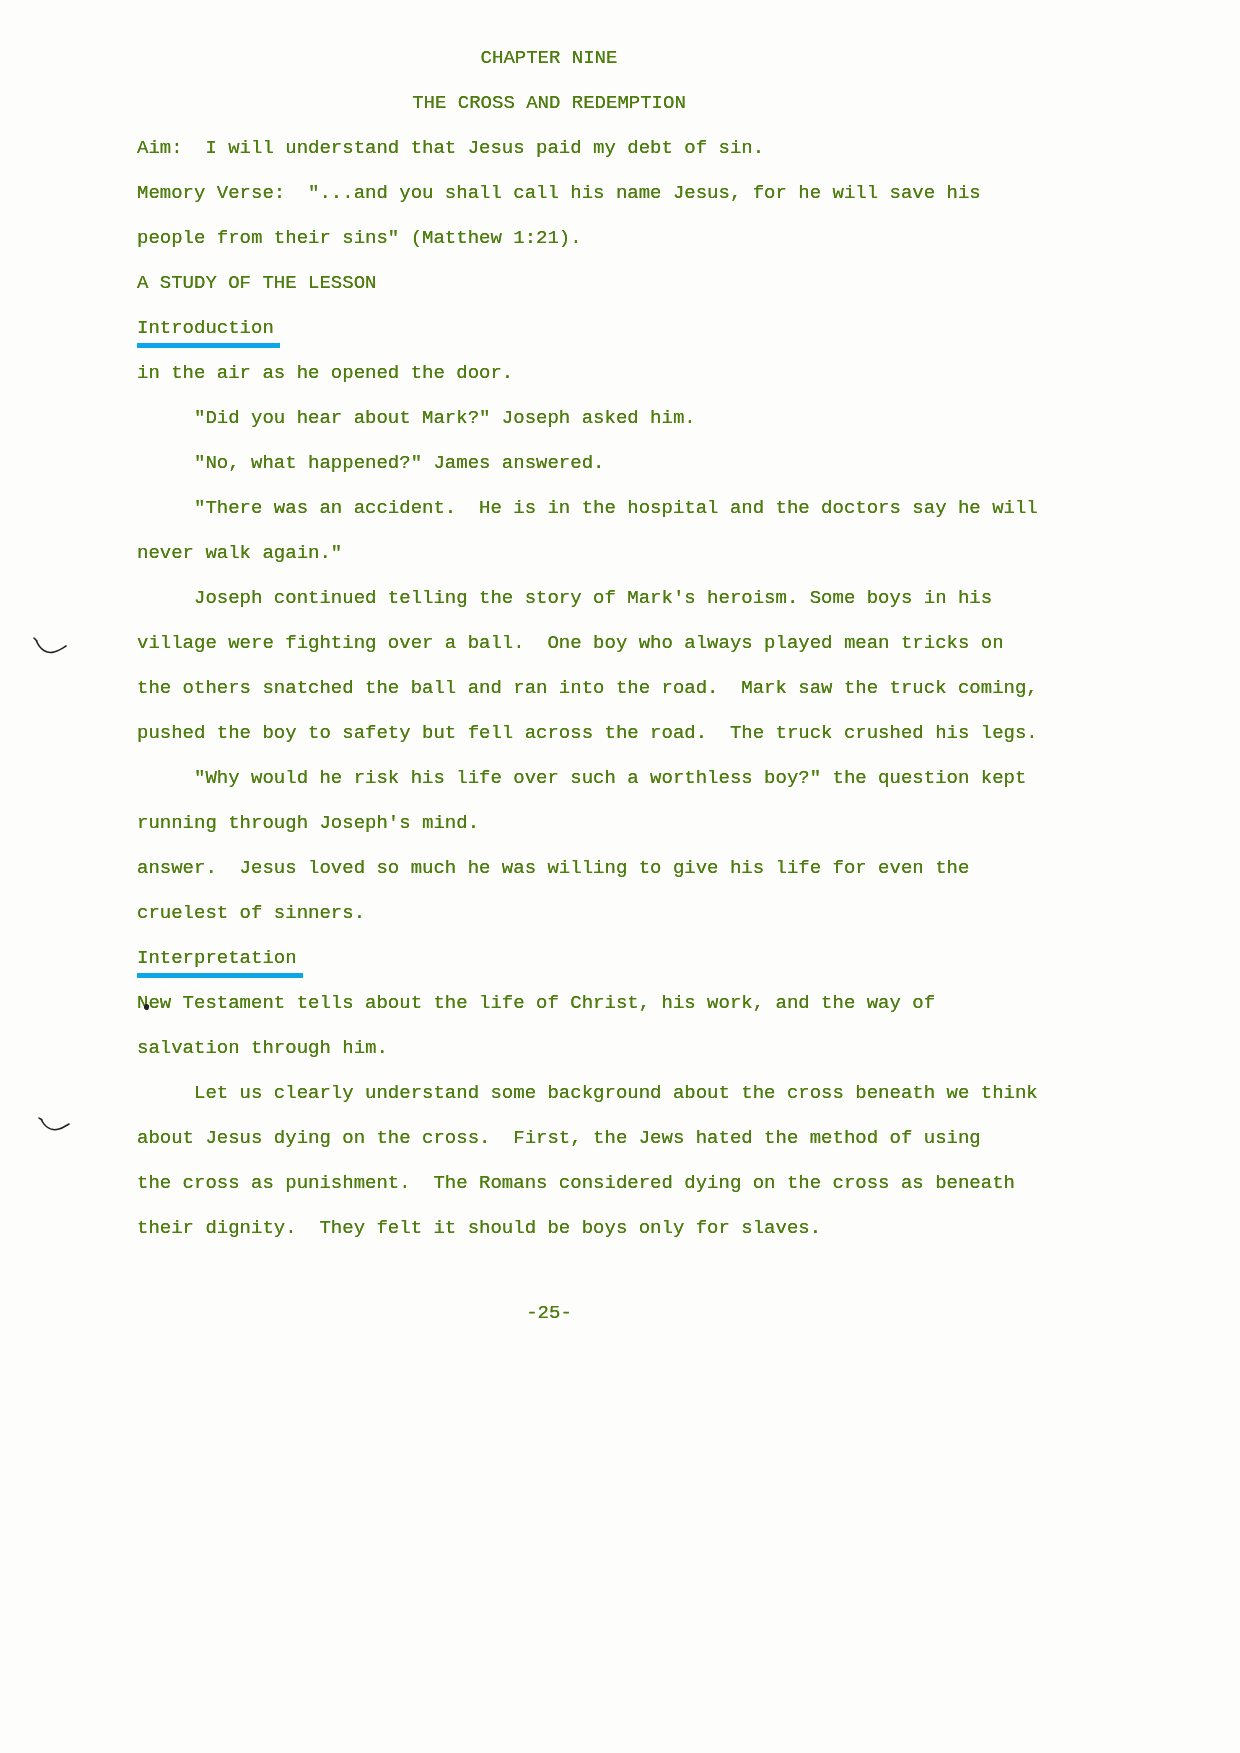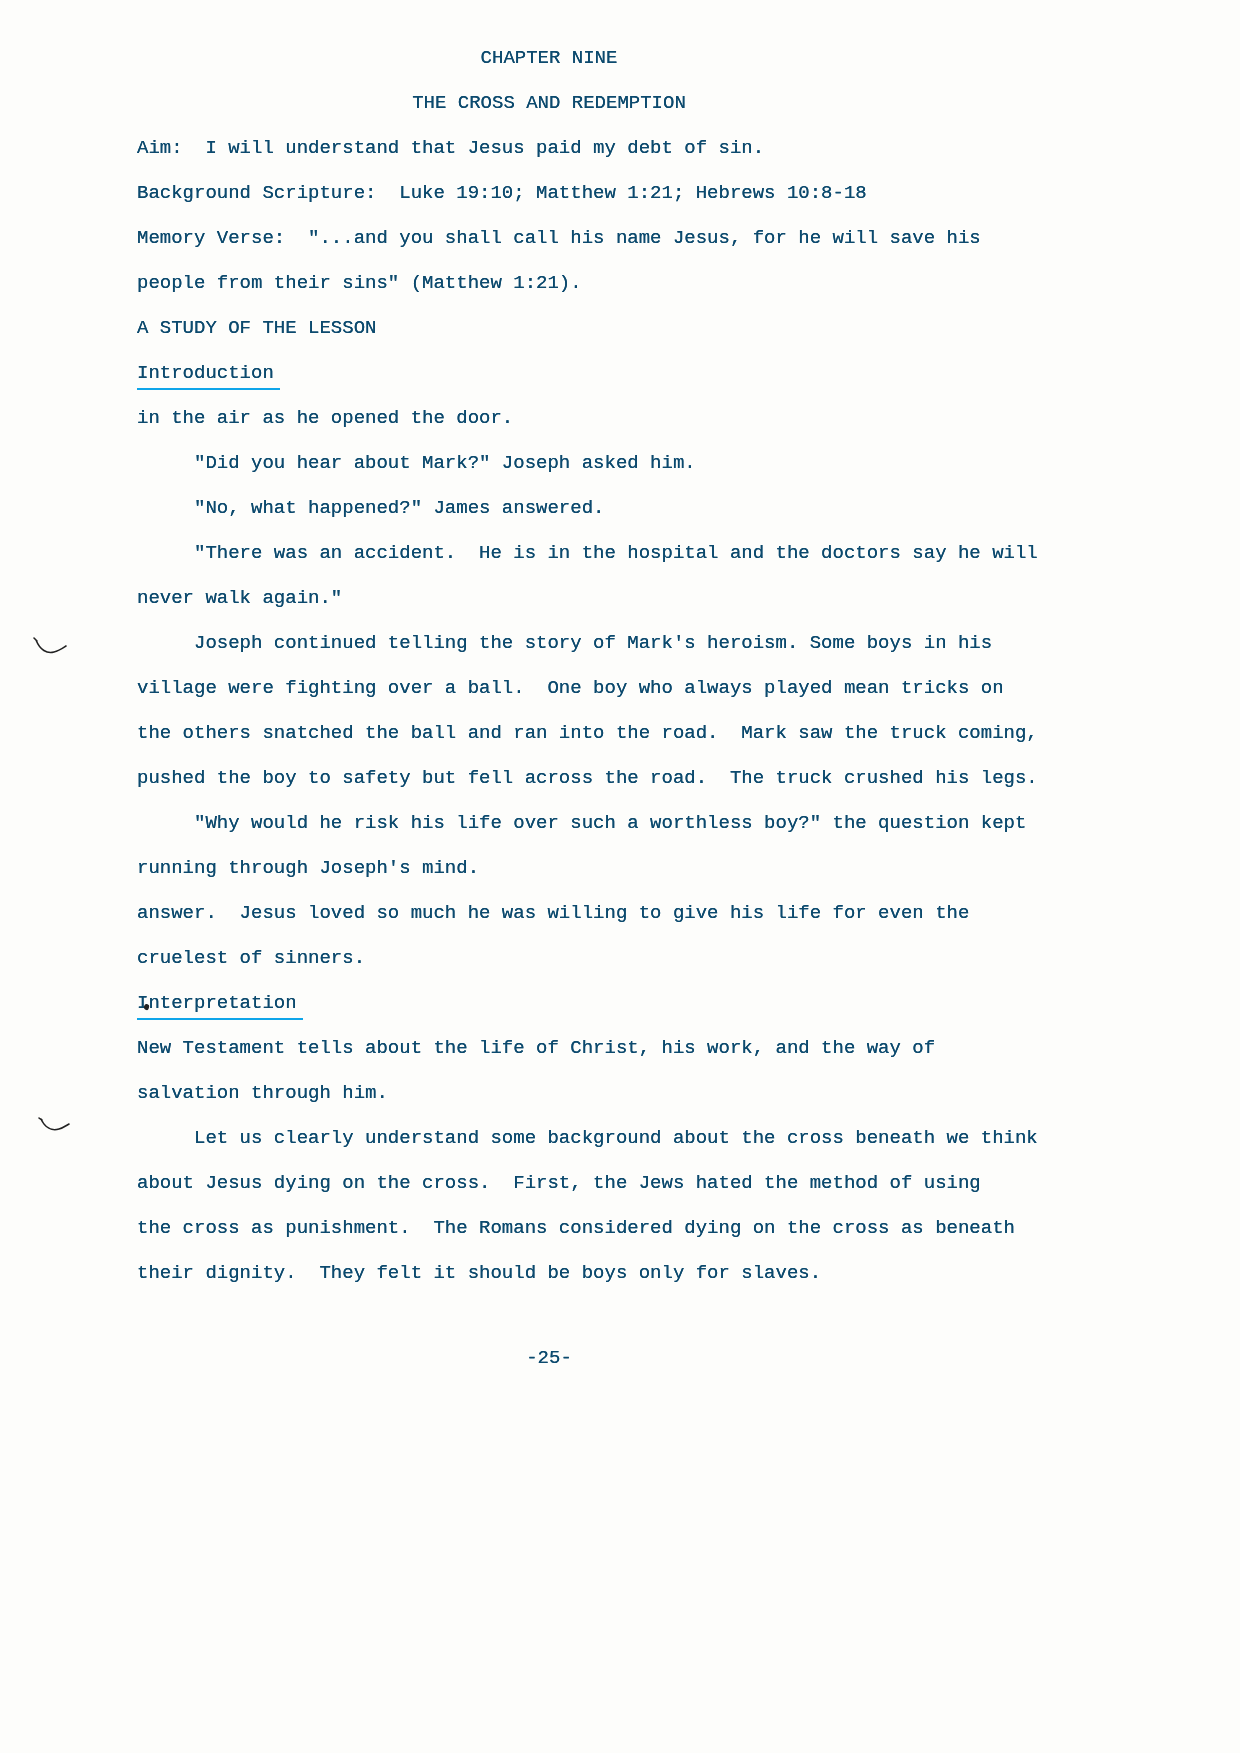--- a/index.html
+++ b/index.html
@@ -10,39 +10,39 @@
   .page {
     position: relative;
     width: 1240px;
     height: 1753px;
     margin: 0 auto;
     background: #fdfdfb;
     box-sizing: border-box;
     padding: 36px 0 16px 137px;
     font-family: "Liberation Mono", "DejaVu Sans Mono", monospace;
     font-size: 19px;
-    color: #0c4a6e;
+    color: #4d7c0f;
     overflow: hidden;
     text-shadow: 0 0 0.5px currentColor;
   }
   .line {
     height: 45px;
     line-height: 45px;
     white-space: pre;
   }
   .center {
     margin-left: -137px;
     width: 1240px;
     text-align: center;
     transform: translateX(-71px);
   }
   .heading-underline {
     display: inline-block;
     line-height: 24px;
-    border-bottom: 2px solid #0ea5e9;
+    border-bottom: 5px solid #0ea5e9;
     padding-right: 6px;
     padding-bottom: 3px;
   }
   .pagenum {
     margin-top: 40px;
   }
   .mark {
     position: absolute;
     pointer-events: none;
   }
@@ -61,21 +61,20 @@
 </style>
 </head>
 <body>
 
 <div class="page">
 
   <div class="line center">CHAPTER NINE</div>
   <div class="line center">THE CROSS AND REDEMPTION</div>
 
   <div class="line">Aim:  I will understand that Jesus paid my debt of sin.</div>
-  <div class="line">Background Scripture:  Luke 19:10; Matthew 1:21; Hebrews 10:8-18</div>
   <div class="line">Memory Verse:  "...and you shall call his name Jesus, for he will save his</div>
   <div class="line">people from their sins" (Matthew 1:21).</div>
   <div class="line">A STUDY OF THE LESSON</div>
 
   <div class="line"><span class="heading-underline">Introduction</span></div>
 
   <div class="line">in the air as he opened the door.</div>
   <div class="line">     "Did you hear about Mark?" Joseph asked him.</div>
   <div class="line">     "No, what happened?" James answered.</div>
   <div class="line">     "There was an accident.  He is in the hospital and the doctors say he will</div>

